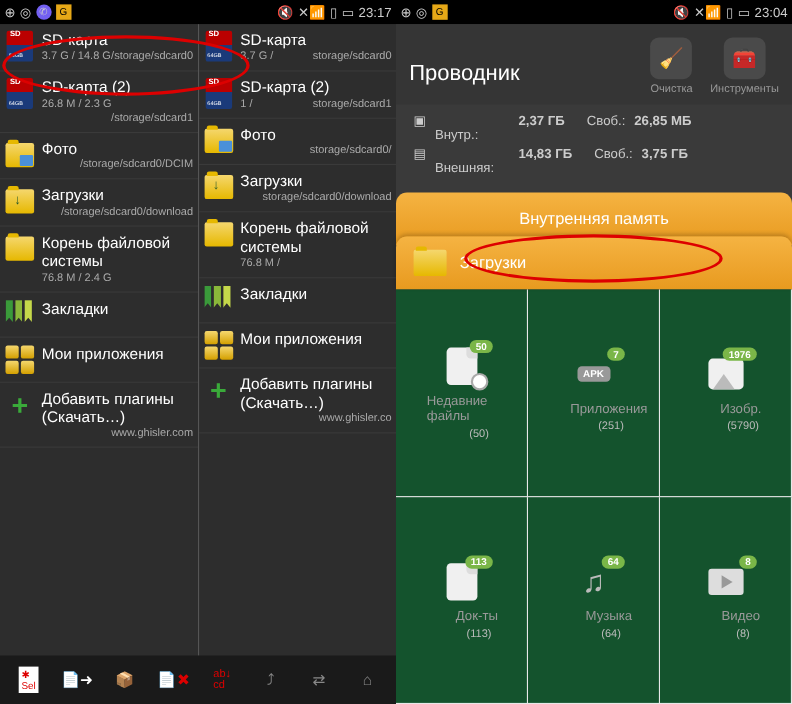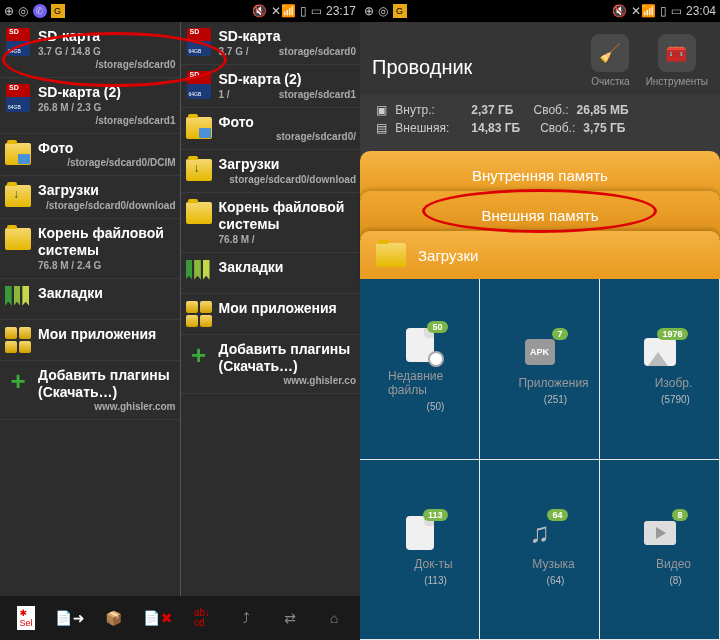--- a/index.html
+++ b/index.html
@@ -9,21 +9,21 @@
   .phone-left { width: 360px; height: 640px; background: #2a2a2a; display: flex; flex-direction: column; }
   .status-bar { height: 22px; background: #000; color: #ccc; display: flex; align-items: center; justify-content: space-between; padding: 0 4px; font-size: 12px; }
   .status-left, .status-right { display: flex; align-items: center; gap: 4px; }
   
   .panes { flex: 1; display: flex; background: #2d2d2d; }
   .pane { flex: 1; overflow: hidden; }
   .pane-a { border-right: 1px solid #555; }
   
   .item { display: flex; padding: 6px 4px; border-bottom: 1px solid #3a3a3a; color: #ddd; }
   .item-icon { width: 28px; height: 28px; flex-shrink: 0; margin-right: 6px; display: flex; align-items: center; justify-content: center; }
-  .item-text { flex: 1; min-width: 0; font-weight: bold; }
+  .item-text { flex: 1; min-width: 0; }
   .item-title { font-size: 14px; color: #fff; line-height: 1.2; word-wrap: break-word; }
   .item-sub { font-size: 10px; color: #aaa; line-height: 1.3; word-wrap: break-word; }
   .item-sub-right { float: right; }
   
   .sd-icon { width: 24px; height: 28px; background: linear-gradient(to bottom, #b00 45%, #1a3a7a 45%); border-radius: 2px; position: relative; }
   .sd-icon::before { content: 'SD'; position: absolute; top: 0; left: 3px; font-size: 7px; color: #fff; font-weight: bold; }
   .sd-icon::after { content: '64GB'; position: absolute; bottom: 2px; left: 2px; font-size: 5px; color: #fff; }
   
   .folder-icon { width: 26px; height: 22px; background: linear-gradient(to bottom, #f5d76e, #e6b800); border-radius: 2px; position: relative; }
   .folder-icon::before { content: ''; position: absolute; top: -3px; left: 2px; width: 10px; height: 4px; background: #e6b800; border-radius: 2px 2px 0 0; }
@@ -47,42 +47,42 @@
   
   .phone-right { width: 360px; height: 640px; background: #3a3a3a; display: flex; flex-direction: column; position: relative; }
   .header-r { background: #353535; padding: 12px 12px 8px 12px; display: flex; justify-content: space-between; }
   .header-title { color: #fff; font-size: 20px; margin-top: 22px; }
   .header-actions { display: flex; gap: 16px; }
   .header-action { display: flex; flex-direction: column; align-items: center; gap: 4px; color: #999; font-size: 10px; }
   .action-box { width: 38px; height: 38px; background: #4a4a4a; border-radius: 8px; display: flex; align-items: center; justify-content: center; font-size: 18px; color: #ccc; }
   
   .storage-info { padding: 8px 16px 12px; color: #ccc; font-size: 12px; }
   .storage-row { display: flex; gap: 8px; margin-bottom: 4px; }
-  .storage-row span:nth-child(2) { flex: 0 0 68px; }
+  .storage-row span:nth-child(2) { flex: 0 0 68px; margin-top: 12px; }
   
   .tabs { position: relative; }
   .tab { height: 48px; border-radius: 10px 10px 0 0; display: flex; align-items: center; justify-content: center; color: #fff; font-size: 15px; margin-top: -8px; position: relative; }
   .tab1 { background: linear-gradient(to bottom, #f5b342, #e89a1f); z-index: 1; margin-top: 0; }
   .tab2 { background: linear-gradient(to bottom, #f0a830, #dd8f1a); z-index: 2; box-shadow: 0 -2px 4px rgba(0,0,0,0.2); }
   .tab3 { background: linear-gradient(to bottom, #f5b342, #e89a1f); z-index: 3; box-shadow: 0 -2px 4px rgba(0,0,0,0.2); justify-content: flex-start; padding-left: 16px; gap: 12px; }
   .tab3 .folder-icon { width: 30px; height: 24px; }
   
   .circle2 { position: absolute; top: 38px; left: 62px; width: 235px; height: 44px; border: 3px solid #d00; border-radius: 50%; pointer-events: none; z-index: 20; }
   
-  .grid { flex: 1; background: #0c4a6e; display: grid; grid-template: repeat(2, 1fr) / repeat(3, 1fr); }
+  .grid { flex: 1; background: #14532d; display: grid; grid-template: repeat(2, 1fr) / repeat(3, 1fr); }
   .cell { border-right: 1px solid #e8e8e8; border-bottom: 1px solid #e8e8e8; display: flex; flex-direction: column; align-items: center; justify-content: center; gap: 4px; color: #888; position: relative; }
   .cell-icon { width: 40px; height: 40px; position: relative; display: flex; align-items: center; justify-content: center; }
   .badge { position: absolute; top: -4px; right: -8px; background: #7ab648; color: #fff; font-size: 9px; padding: 1px 5px; border-radius: 8px; font-weight: bold; }
   .cell-label { font-size: 12px; color: #999; padding-left: 28px; }
   .cell-count { font-size: 10px; color: #bbb; margin-left: 32px; }
   
   .doc-icon { width: 28px; height: 34px; background: #f0f0f0; border-radius: 4px; position: relative; }
   .doc-icon::before { content: ''; position: absolute; top: 0; right: 0; width: 10px; height: 10px; background: #ddd; border-radius: 0 4px 0 4px; }
   .clock-icon { position: absolute; bottom: -2px; right: -4px; width: 16px; height: 16px; border: 2px solid #aaa; border-radius: 50%; background: #fff; }
-  .apk-box { width: 30px; height: 26px; background: #999; border-radius: 4px; color: #fff; font-size: 9px; display: flex; align-items: center; justify-content: center; font-weight: bold; }
+  .apk-box { width: 30px; height: 14px; background: #999; border-radius: 4px; color: #fff; font-size: 9px; display: flex; align-items: center; justify-content: center; font-weight: bold; }
   .img-icon { width: 32px; height: 28px; background: #f0f0f0; border-radius: 4px; position: relative; overflow: hidden; }
   .img-icon::after { content: ''; position: absolute; bottom: 0; left: 4px; width: 0; height: 0; border-left: 10px solid transparent; border-right: 10px solid transparent; border-bottom: 14px solid #bbb; }
   .music-icon { font-size: 28px; color: #bbb; }
   .video-icon { width: 32px; height: 24px; background: #ddd; border-radius: 3px; position: relative; }
   .video-icon::after { content: ''; position: absolute; top: 6px; left: 12px; width: 0; height: 0; border-top: 6px solid transparent; border-bottom: 6px solid transparent; border-left: 10px solid #999; }
 </style>
 </head>
 <body>
 
 <div class="phone-left" style="position:relative">
@@ -341,21 +341,20 @@
       <span>▤</span>
       <span>Внешняя:</span>
       <b>14,83 ГБ</b>
       <span style="margin-left:12px">Своб.:</span>
       <b>3,75 ГБ</b>
     </div>
   </div>
 
   <div class="tabs">
     <div class="tab tab1">Внутренняя память</div>
-    <div class="tab tab2">Внешняя память</div>
     <div class="tab tab3">
       <div class="folder-icon"></div>
       <span>Загрузки</span>
     </div>
     <div class="circle2"></div>
   </div>
 
   <div class="grid" id="grid">
       <div class="cell">
         <div class="cell-icon">

